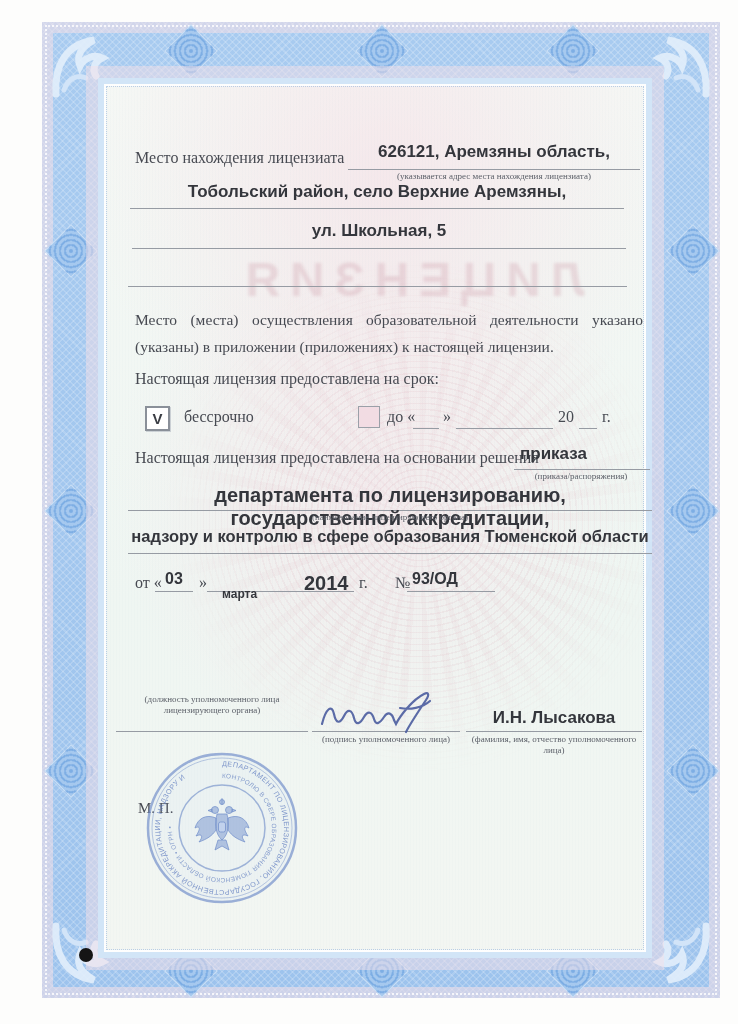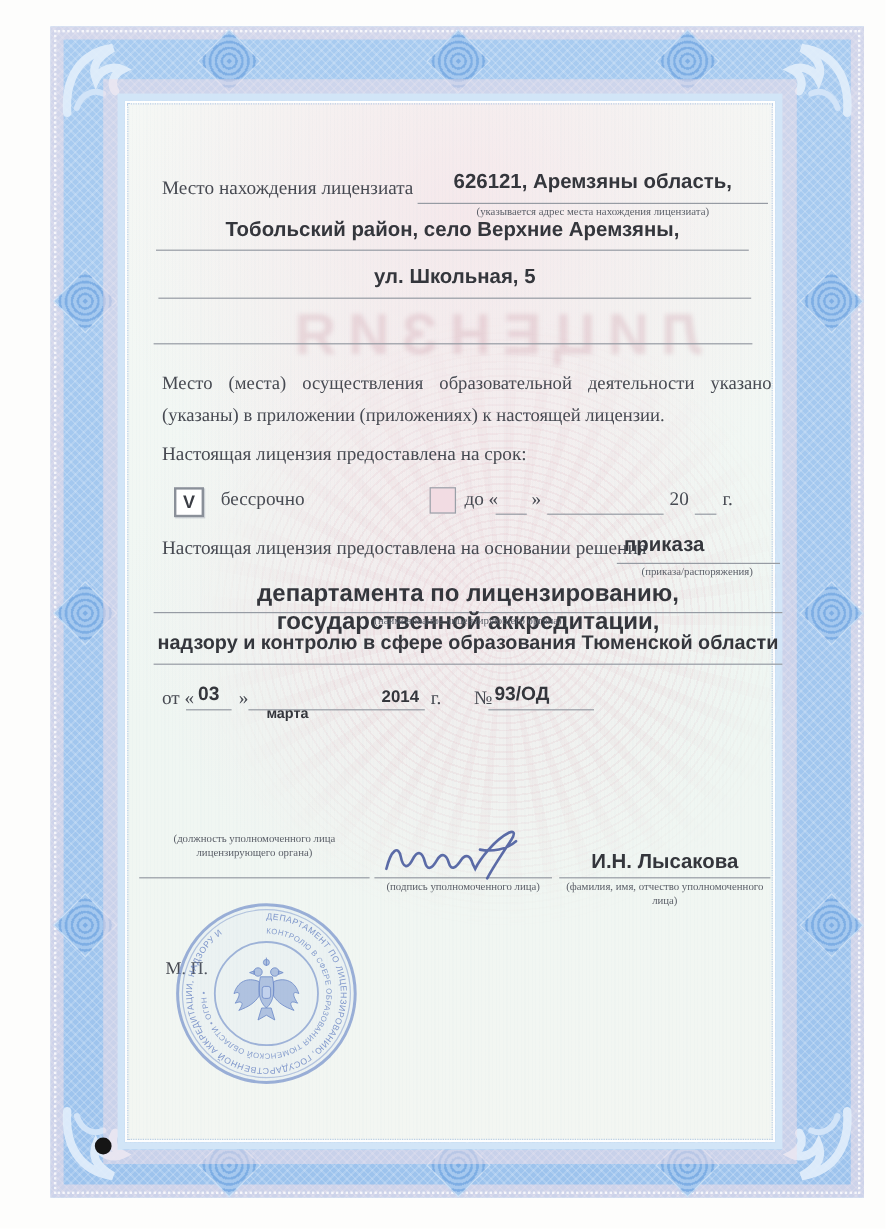--- a/index.html
+++ b/index.html
@@ -140,21 +140,21 @@
 
   <div class="fld val" style="left:128px;top:484px;width:524px;height:26px;font-size:20px;">департамента по лицензированию, государственной аккредитации,</div>
   <div class="cap" style="left:128px;top:512px;width:524px;">(наименование лицензирующего органа)</div>
   <div class="fld val" style="left:128px;top:527px;width:524px;height:26px;font-size:16.5px;">надзору и контролю в сфере образования Тюменской области</div>
 
   <div class="lbl" style="left:135px;top:574px;">от «</div>
   <div class="fld val" style="left:155px;top:570px;width:38px;height:21px;font-size:16px;">03</div>
   <div class="lbl" style="left:199px;top:574px;">»</div>
   <div class="blank" style="left:207px;top:570px;width:147px;height:21px;"></div>
   <div class="sig-block-title" style="left:222px;top:572px;font-size:12px;margin-top:15px;">марта</div>
-  <div class="sig-block-title" style="left:318px;top:572px;font-size:14px;">2014</div>
+  <div class="sig-block-title" style="left:304px;top:572px;font-size:20px;">2014</div>
   <div class="lbl" style="left:359px;top:574px;">г.</div>
   <div class="lbl" style="left:395px;top:574px;">№</div>
   <div class="fld val" style="left:407px;top:570px;width:83px;height:21px;font-size:16px;text-align:left;padding-left:5px;">93/ОД</div>
 
 
   <div class="blank" style="left:116px;top:710px;width:192px;height:21px;"></div>
   <div class="cap" style="left:116px;top:694px;width:192px;">(должность уполномоченного лица лицензирующего органа)</div>
 
   <div class="blank" style="left:312px;top:710px;width:148px;height:21px;"></div>
   <svg style="position:absolute;left:316px;top:688px;" width="140" height="46" viewBox="0 0 140 46">

